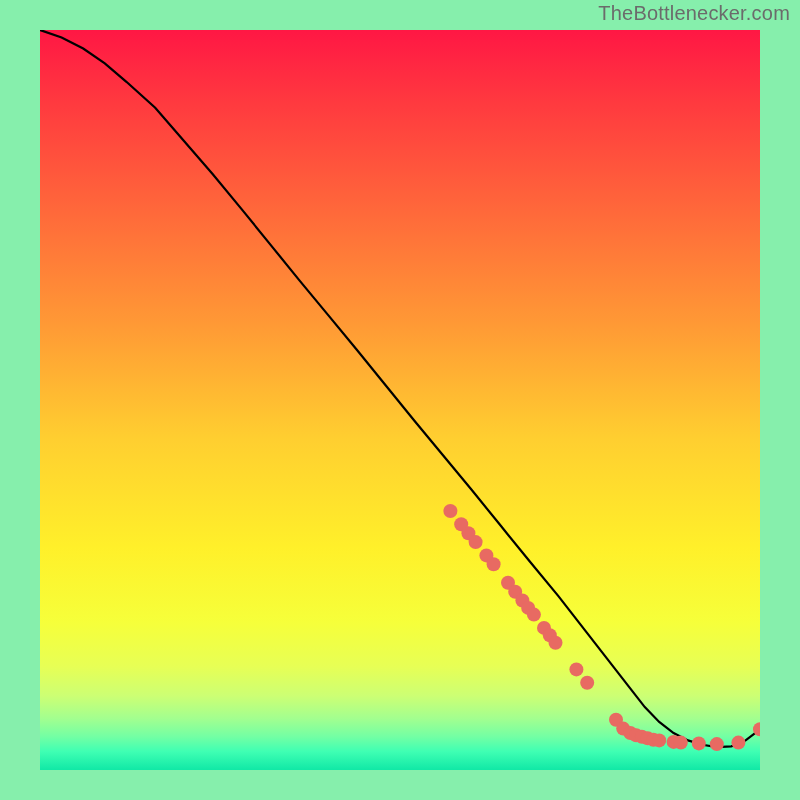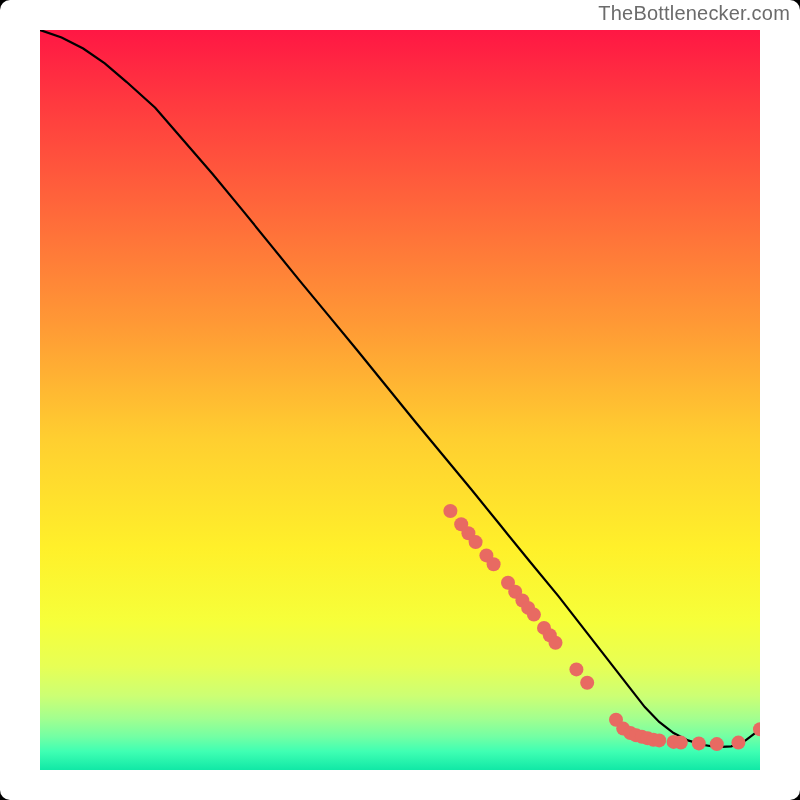--- a/index.html
+++ b/index.html
@@ -8,22 +8,21 @@
     width: 800px;
     height: 800px;
     background: #000;
     font-family: Arial, Helvetica, sans-serif;
     overflow: hidden;
   }
   .outer {
     position: relative;
     width: 800px;
     height: 800px;
-    background: #ffffff;
-    border-radius: 10px;
+    background: #86efac;
   }
   .attribution {
     position: absolute;
     top: 2px;
     right: 10px;
     color: #6b6b6b;
     font-size: 20px;
     font-weight: 500;
     letter-spacing: 0.2px;
   }

